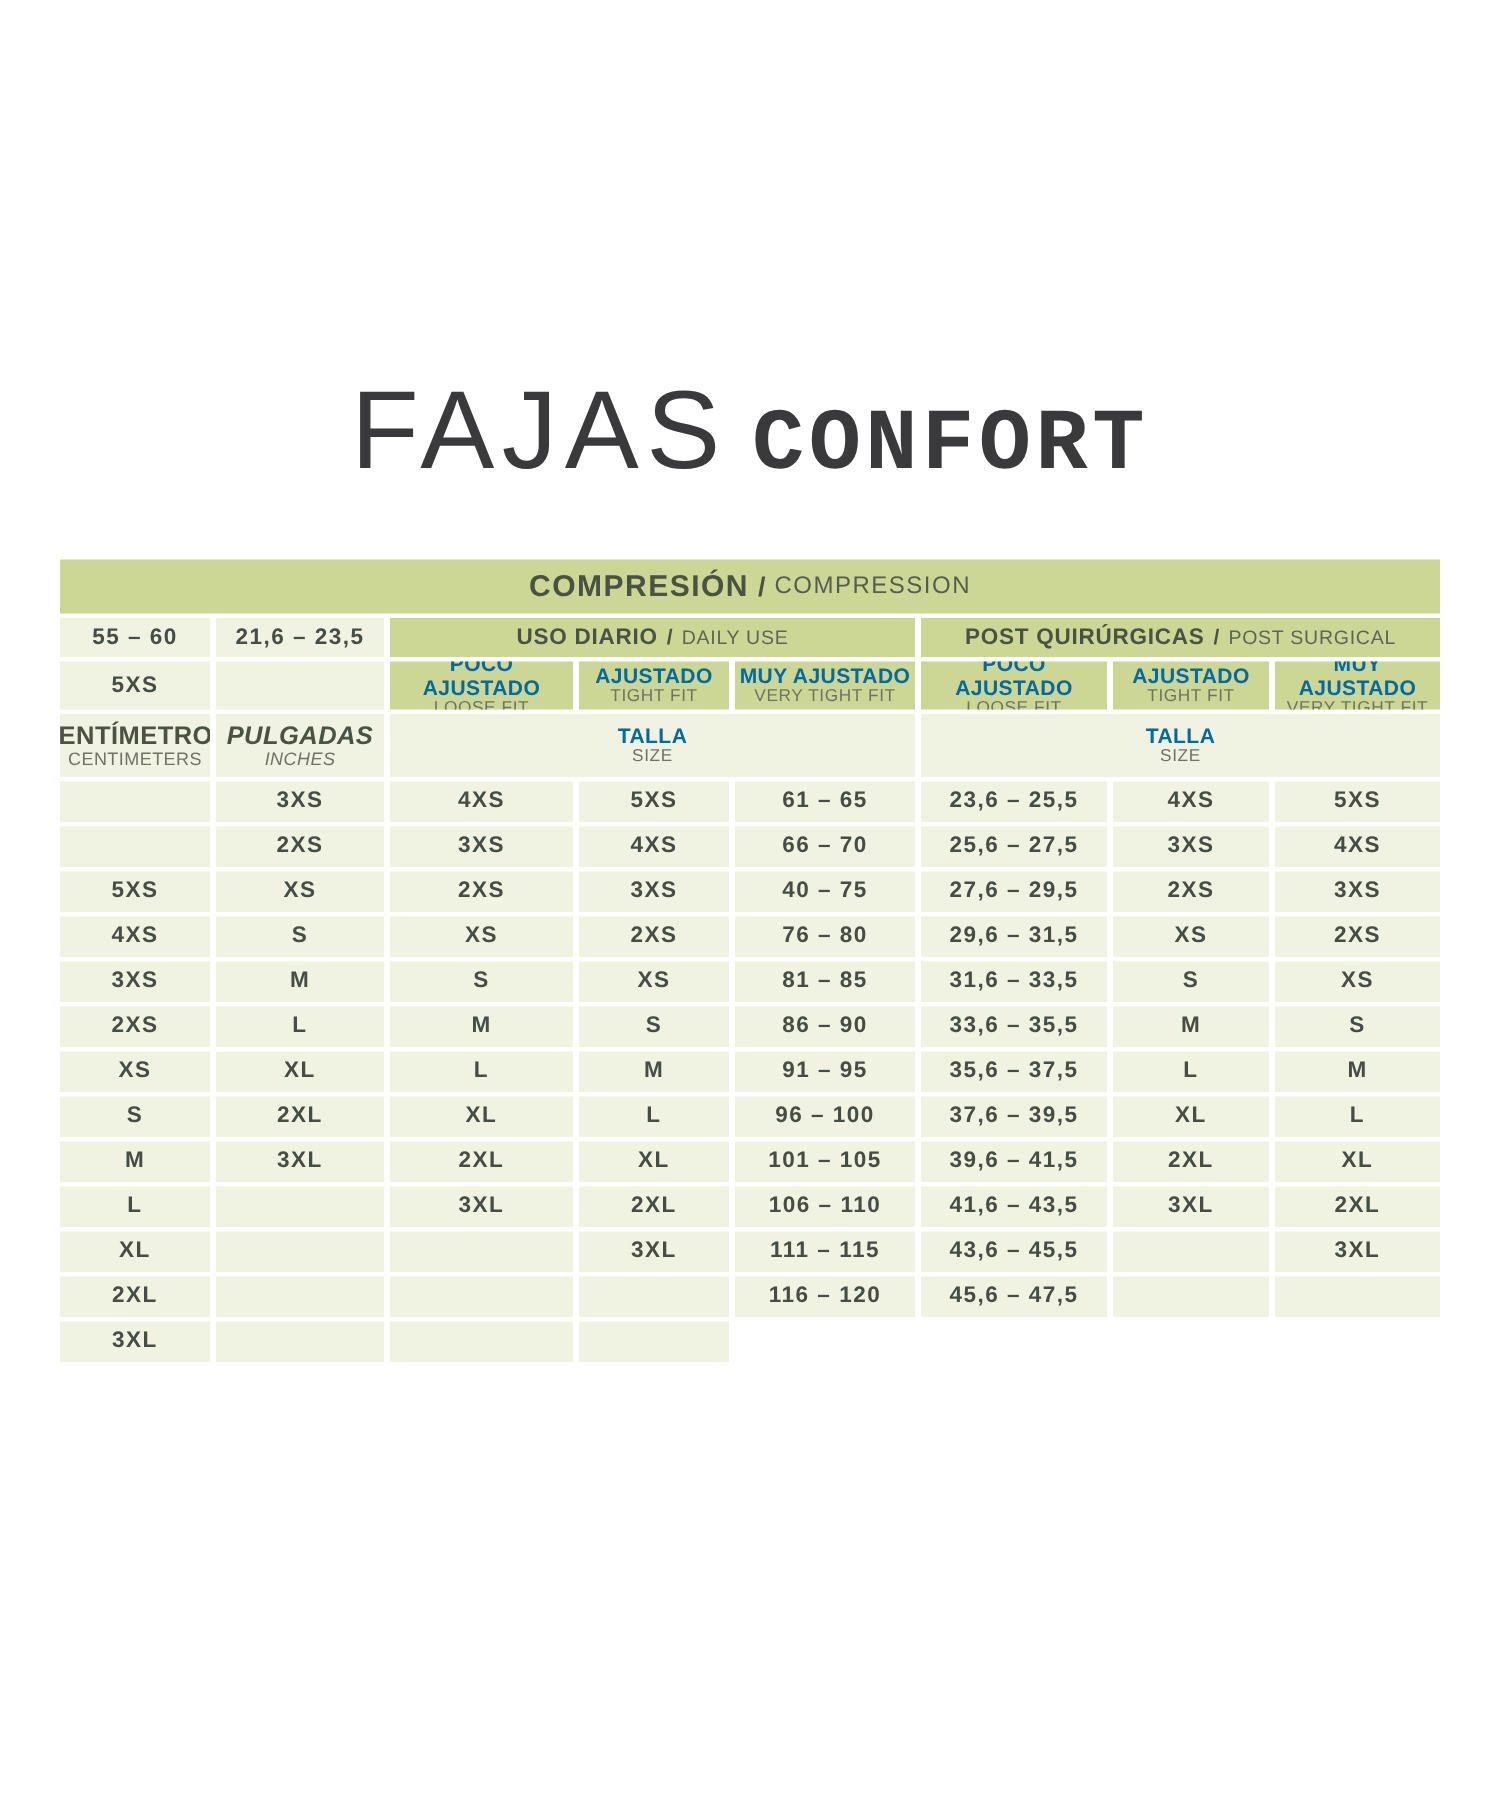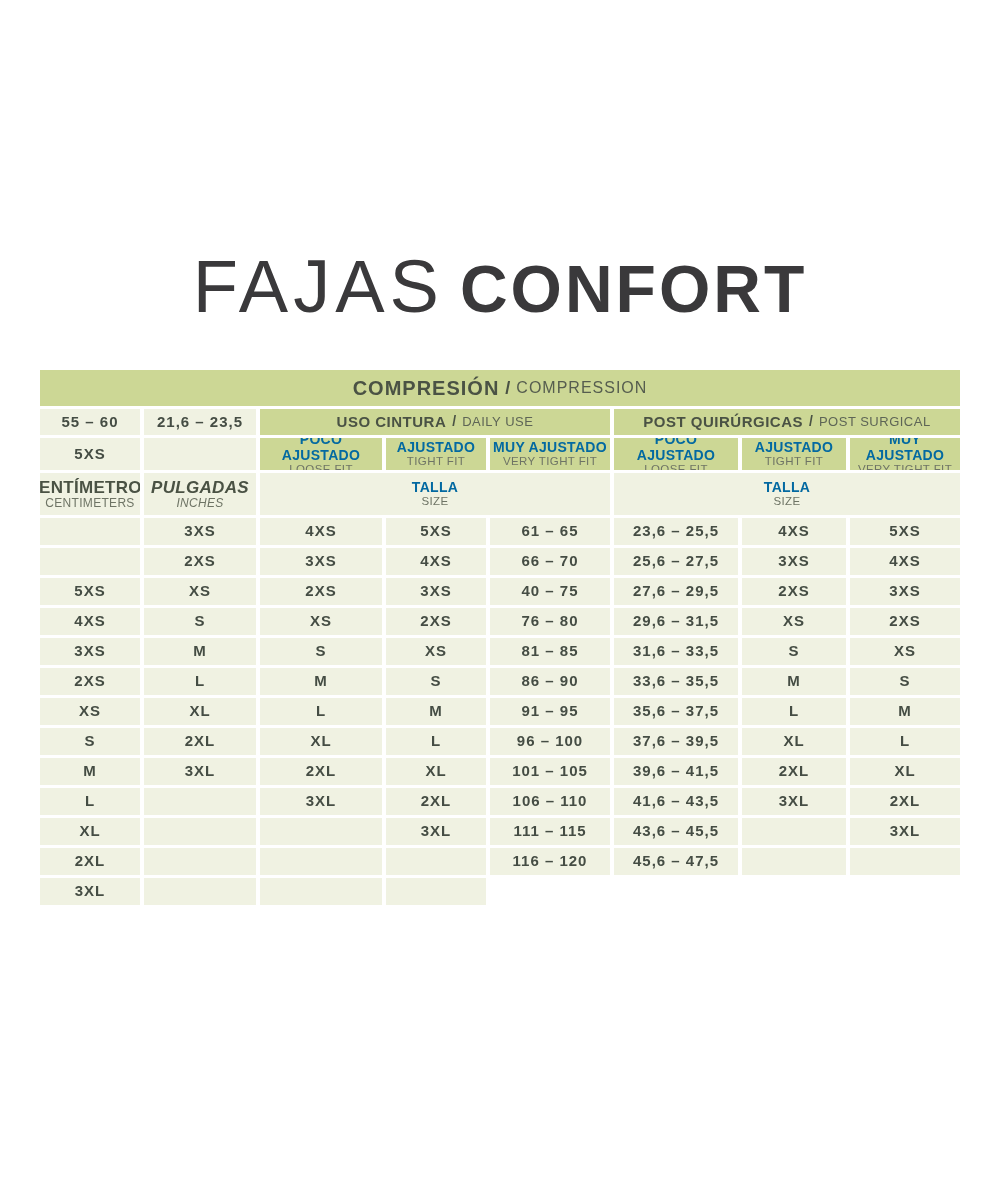--- a/index.html
+++ b/index.html
@@ -6,21 +6,21 @@
   html,body { background:#ffffff; }
   body {
     width:1000px; height:1200px; margin:0 auto; overflow:hidden;
     font-family:"Liberation Sans","DejaVu Sans",sans-serif;
   }
   .title {
     padding-top:250px; text-align:center; color:#3a393b; white-space:nowrap;
     line-height:1;
   }
   .title .brand-light { font-weight:400; font-size:74px; letter-spacing:5px; }
-  .title .brand-bold  { font-weight:800; font-size:66px; letter-spacing:3px; margin-left:16px; }
+  .title .brand-bold  { font-weight:800; font-size:58px; letter-spacing:3px; margin-left:16px;font-family:Liberation Mono, monospace; }
 
   .grid {
     width:920px; margin:46px auto 0;
     display:grid;
     grid-template-columns:100px 112px 122px 100px 120px 124px 104px 110px;
     grid-template-rows:36px 26px 32px 42px repeat(13, 27px);
     column-gap:4px; row-gap:3px;
     background:#ffffff;
   }
   .cell {
@@ -74,21 +74,21 @@
 <div class="grid" id="grid">
 
   <div class="cell green hline c-compression">
     <span class="es-xl">COMPRESIÓN</span>
     <span class="sep-xl">/</span>
     <span class="en-xl">COMPRESSION</span>
   </div>
 
 
   <div class="cell green hline c-uso">
-    <span class="es-lg">USO CINTURA</span>
+    <span class="es-lg">USO DIARIO</span>
     <span class="sep-lg">/</span>
     <span class="en-lg">DAILY USE</span>
   </div>
 
   <div class="cell green hline c-post">
     <span class="es-lg">POST QUIRÚRGICAS</span>
     <span class="sep-lg">/</span>
     <span class="en-lg">POST SURGICAL</span>
   </div>
 

